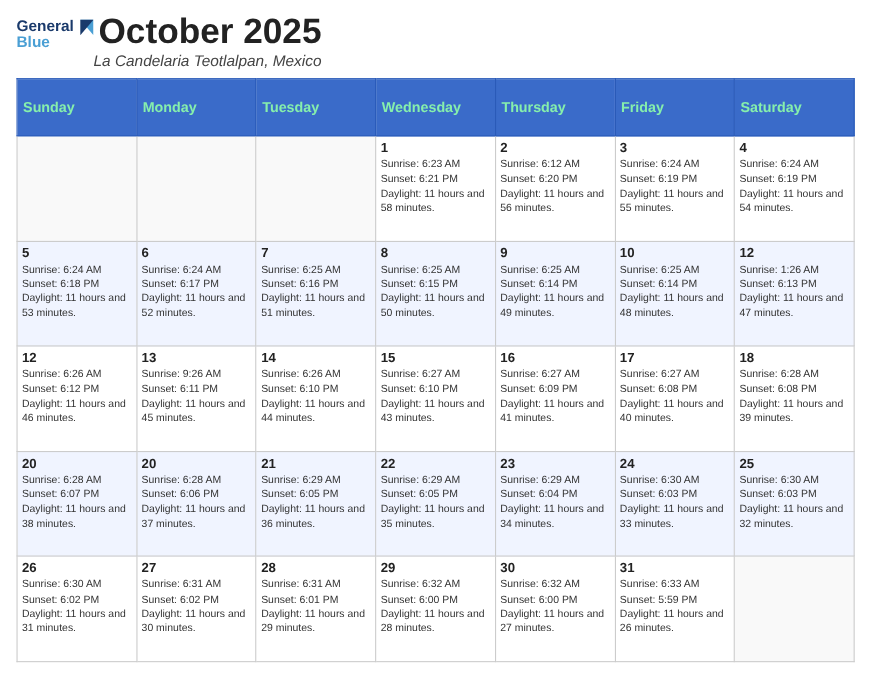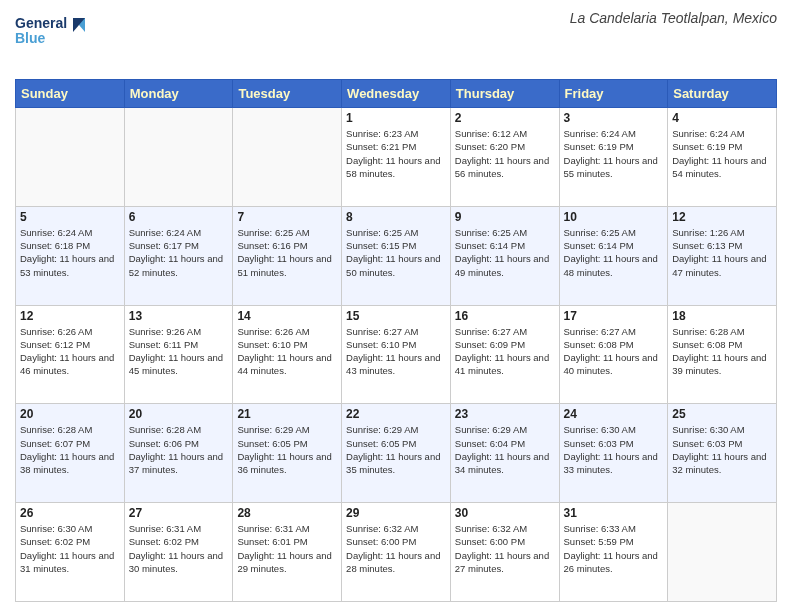--- a/index.html
+++ b/index.html
@@ -12,23 +12,22 @@
     }
     .page {
       width: 792px;
       height: 612px;
       padding: 10px 15px;
       display: flex;
       flex-direction: column;
     }
     .header {
       display: flex;
-      justify-content: space-between;
       align-items: flex-start;
-      margin-bottom: 20px;
+      margin-bottom: 8px;
     }
     .logo {
       display: flex;
       align-items: center;
     }
     .title-section {
       text-align: right;
     }
     .main-title {
       font-size: 32px;
@@ -42,23 +41,23 @@
     }
     .calendar {
       flex: 1;
       border: 1px solid #ccc;
       border-collapse: collapse;
       width: 100%;
       table-layout: fixed;
     }
     .calendar thead tr th {
       background-color: #3a6bc9;
-      color: #fef9c3;
+      color: #86efac;
       text-align: left;
-      padding: 6px 5px;
+      padding: 18px 5px;
       font-size: 13px;
       border: 1px solid #2a5ab8;
     }
     .calendar tbody tr td {
       vertical-align: top;
       border: 1px solid #ccc;
       padding: 3px 4px;
       font-size: 10px;
       color: #333;
       height: 80px;
@@ -96,20 +95,21 @@
 
           <text x="0" y="18" font-size="14" font-weight="bold" fill="#1a3a6b" font-family="Arial">General</text>
           <text x="0" y="33" font-size="14" font-weight="bold" fill="#4a9fd4" font-family="Arial">Blue</text>
 
           <polygon points="58,8 70,8 70,22" fill="#4a9fd4"></polygon>
           <polygon points="58,8 70,8 58,22" fill="#1a3a6b"></polygon>
         </svg>
       </div>
     </div>
     <div class="title-section">
+      <div class="main-title">October 2025</div>
       <div class="subtitle">La Candelaria Teotlalpan, Mexico</div>
     </div>
   </div>
 
   <table class="calendar">
     <thead>
       <tr>
 
       <th>Sunday</th>
           <th>Monday</th>

